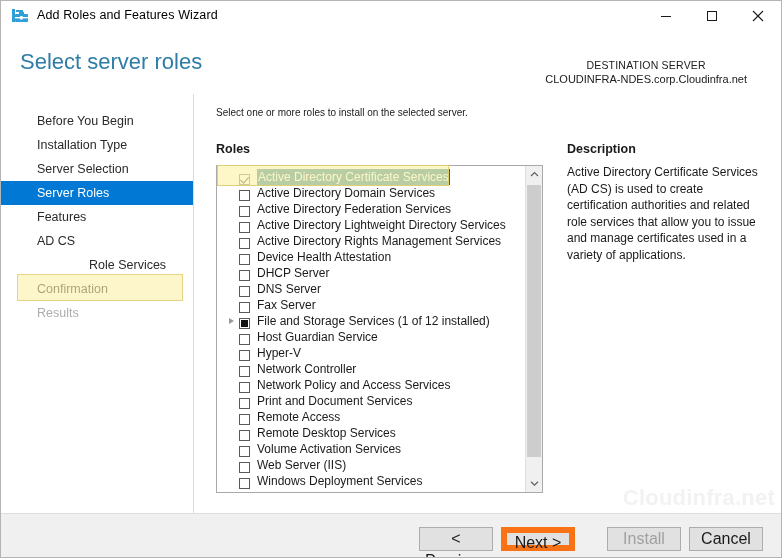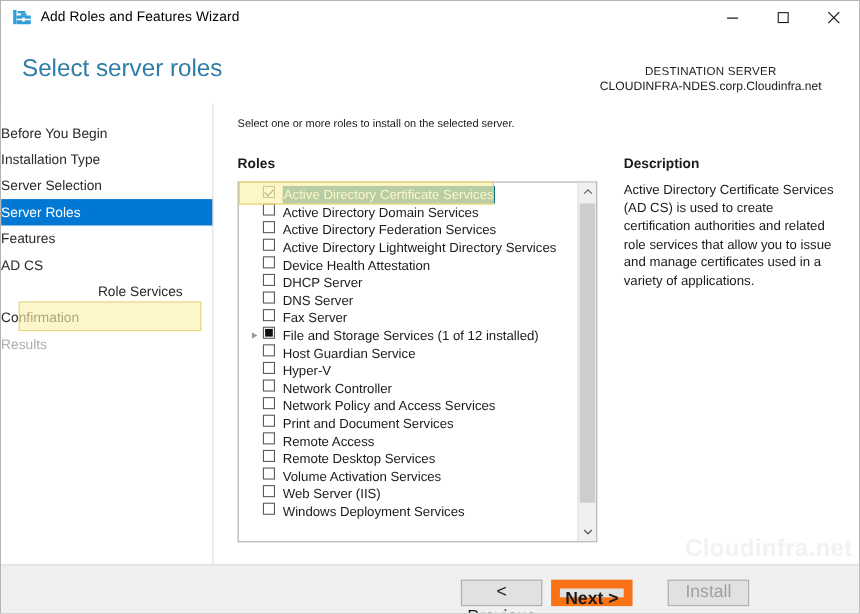--- a/index.html
+++ b/index.html
@@ -109,20 +109,21 @@
     border-right: 1px solid #dcdcdc;
   }
   .nav-item {
     position: absolute;
     left: 0;
     width: 192px;
     height: 24px;
     line-height: 24px;
     font-size: 12.5px;
     color: #2a2a2a;
+    padding-left: 36px;
     box-sizing: border-box;
     white-space: nowrap;
     cursor: default;
   }
   .nav-item.sub { padding-left: 88px; }
   .nav-item.selected {
     background: #0078d4;
     color: #ffffff;
   }
   .nav-item.disabled { color: #adadad; }
@@ -177,21 +178,21 @@
     position: absolute;
     left: 0; top: 0;
     width: 308px;
     padding: 3px 0 0 0;
   }
   .role-row {
     position: relative;
     height: 16px;
     line-height: 16px;
     display: flex;
-    align-items: flex-start;
+    align-items: flex-end;
     padding-left: 9px;
     cursor: default;
   }
   .expander {
     width: 13px;
     height: 16px;
     flex: 0 0 13px;
     position: relative;
   }
   .expander.has::after {
@@ -315,23 +316,22 @@
     box-sizing: border-box;
     font-family: "Liberation Sans", sans-serif;
     font-size: 16px;
     color: #1a1a1a;
     text-align: center;
     line-height: 22px;
     cursor: default;
     padding: 0;
   }
   .fbtn.focused {
-    border: 8px solid #f97316;
+    border: 6px solid #f97316;
     line-height: 20px;
-    font-weight: bold;
   }
   .fbtn.disabled { color: #a0a0a0; }
   #btn-previous { left: 418px; }
   #btn-next     { left: 500px; }
   #btn-install  { left: 606px; }
   #btn-cancel   { left: 688px; }
 
   .watermark {
     position: absolute;
     right: 6px;
@@ -429,20 +429,25 @@
               <span class="role-label">Active Directory Federation Services</span>
             </div>
             <div class="role-row">
               <span class="expander"></span>
               <span class="cb"></span>
               <span class="role-label">Active Directory Lightweight Directory Services</span>
             </div>
             <div class="role-row">
               <span class="expander"></span>
               <span class="cb"></span>
+              <span class="role-label">Active Directory Rights Management Services</span>
+            </div>
+            <div class="role-row">
+              <span class="expander"></span>
+              <span class="cb"></span>
               <span class="role-label">Device Health Attestation</span>
             </div>
             <div class="role-row">
               <span class="expander"></span>
               <span class="cb"></span>
               <span class="role-label">DHCP Server</span>
             </div>
             <div class="role-row">
               <span class="expander"></span>
               <span class="cb"></span>
@@ -531,15 +536,16 @@
     </div>
   </div>
 
   <div class="watermark">Cloudinfra.net</div>
 
   <div class="footer">
 
     <button class="fbtn" id="btn-previous">&lt; Previous</button>
     <button class="fbtn focused" id="btn-next">Next &gt;</button>
     <button class="fbtn disabled" id="btn-install">Install</button>
+    <button class="fbtn" id="btn-cancel">Cancel</button>
   </div>
 
 </div>
 
 </body></html>

